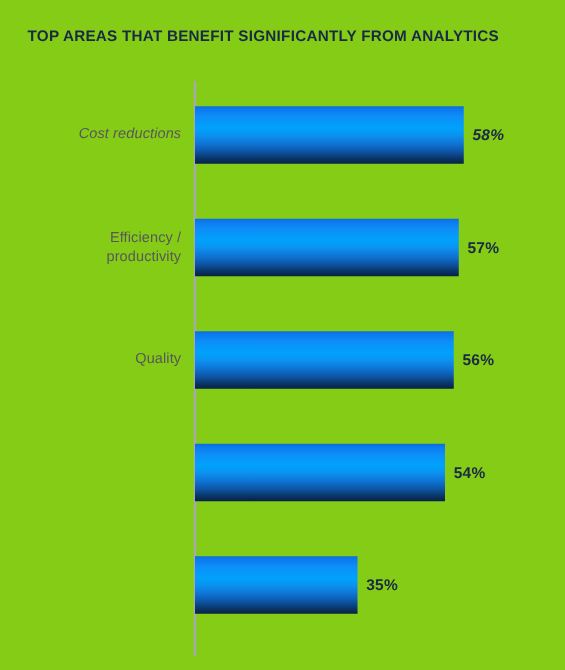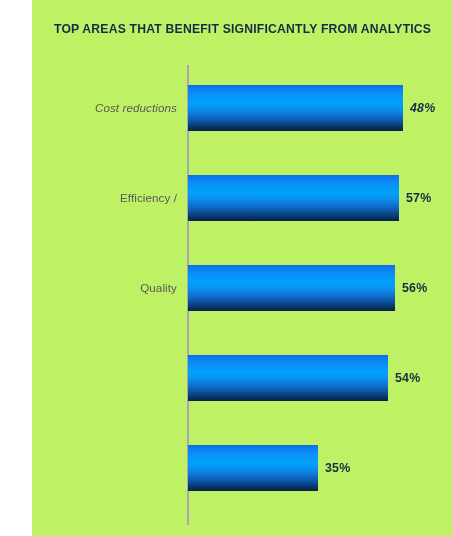--- a/index.html
+++ b/index.html
@@ -11,22 +11,21 @@
     width: 452px;
     height: 536px;
     position: relative;
     font-family: "Liberation Sans", sans-serif;
     overflow: hidden;
   }
 
   #chart-root {
     position: absolute;
     inset: 0;
-    background: #bef264;
-    margin-left: 32px;
+    background: #84cc16;
   }
 
   
   .chart-title {
     position: absolute;
     left: 22px;
     top: 22px;
     width: 420px;
     font-size: 12.2px;
     font-weight: bold;
@@ -132,27 +131,28 @@
     <div class="axis-line"></div>
 
     <div class="bar-rows">
 
       <div class="bar-row" style="top:27px;font-style:italic;">
         <div class="cat-label">
           <span>Cost reductions</span>
         </div>
         <div class="bar-track">
           <div class="bar" style="width:215px;"></div>
-          <div class="value-label" style="left:222px;">48%</div>
+          <div class="value-label" style="left:222px;">58%</div>
         </div>
       </div>
 
       <div class="bar-row" style="top:117px;padding-left:24px;">
         <div class="cat-label">
           <span>Efficiency /</span>
+          <span class="l2">productivity</span>
         </div>
         <div class="bar-track">
           <div class="bar" style="width:211px;"></div>
           <div class="value-label" style="left:218px;">57%</div>
         </div>
       </div>
 
       <div class="bar-row" style="top:207px;">
         <div class="cat-label">
           <span>Quality</span>

